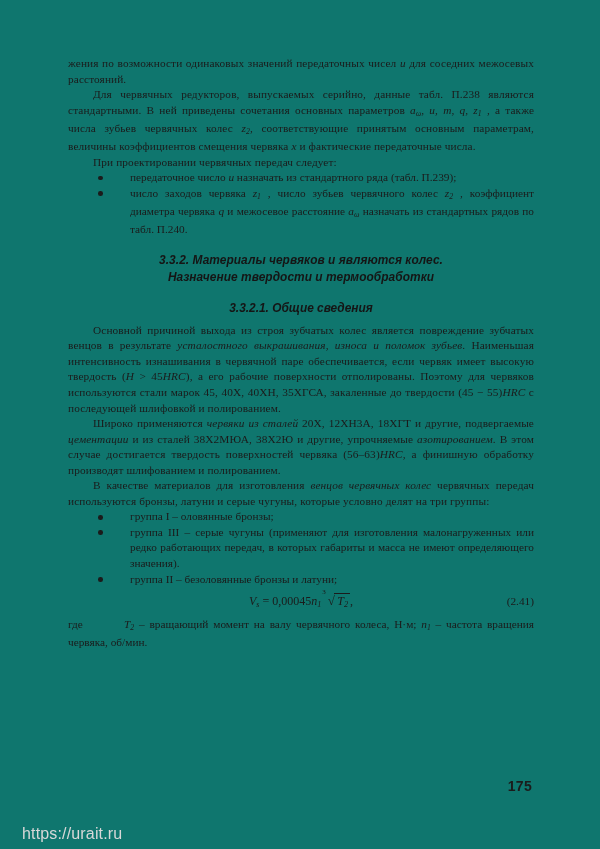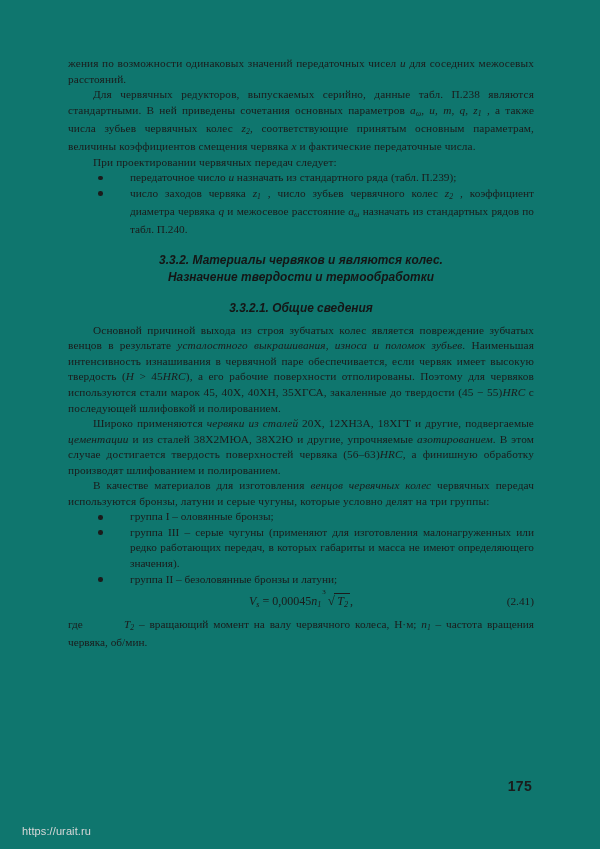--- a/index.html
+++ b/index.html
@@ -172,21 +172,21 @@
     font-size: 14px;
     color: #1b1b1b;
     letter-spacing: 0.02em;
   }
 
   .watermark {
     position: absolute;
     left: 22px;
     top: 825px;
     font-family: "Liberation Sans", "DejaVu Sans", sans-serif;
-    font-size: 11px;
+    font-size: 16px;
     color: #d8d8d8;
     letter-spacing: 0.01em;
   }
 </style>
 </head>
 <body>
 
 <div class="page">
 
   <div class="content">

